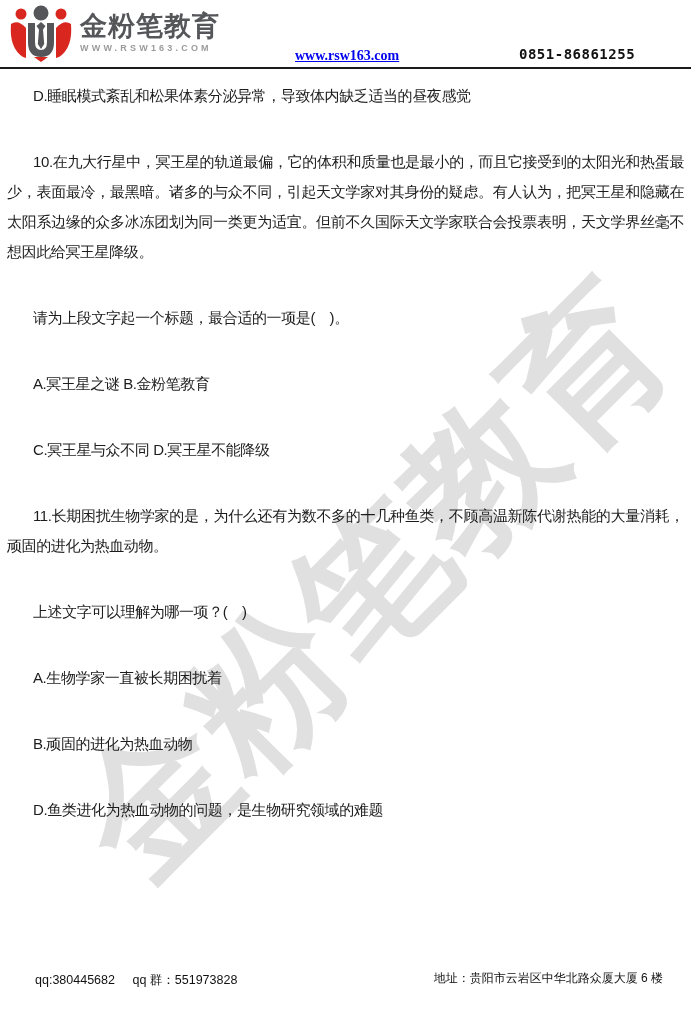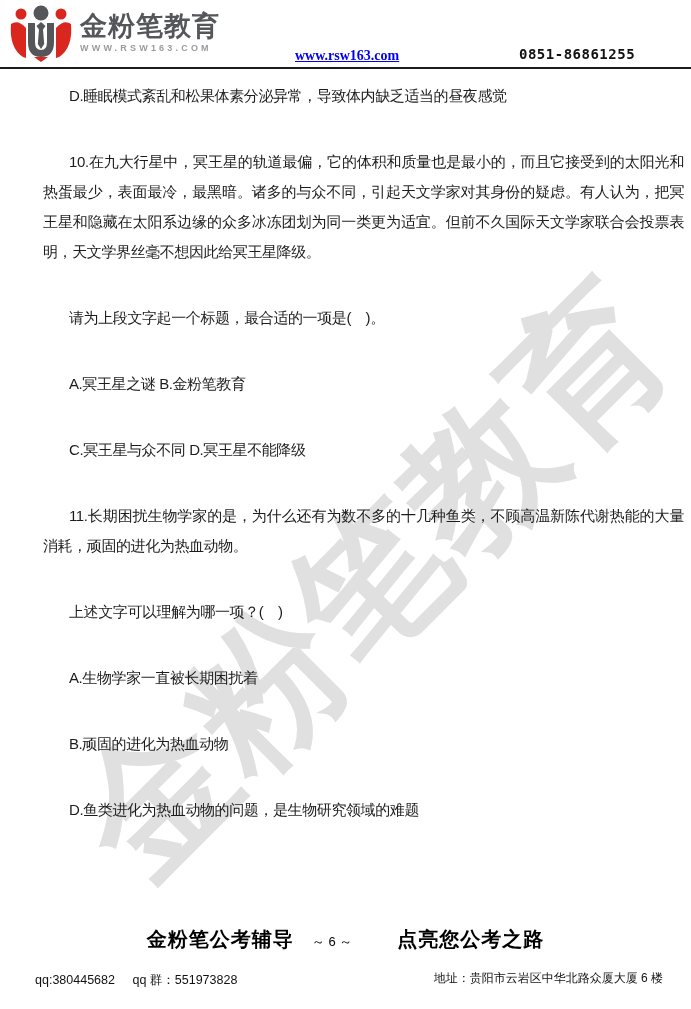--- a/index.html
+++ b/index.html
@@ -60,21 +60,20 @@
     position:absolute; left:7px; top:81px; width:677px; z-index:1;
   }
   .para {
     font-size:15px;
     letter-spacing:-0.4px;
     line-height:30px;
     margin-bottom:36px;
     text-indent:26px;
     color:#1c1c1c;
     text-align:justify;
-    margin-left:36px;
   }
   
   .footer-line {
     position:absolute; left:0; top:926px; width:691px; z-index:2;
     display:flex; justify-content:center; align-items:baseline;
   }
   .footer-tagline { font-size:20px; font-weight:bold; color:#000; letter-spacing:1px; }
   .page-number { font-size:13px; color:#000; margin:0 45px 0 18px; }
   .footer-contacts { position:absolute; left:0; top:970px; width:691px; height:24px; z-index:2; }
   .qq-row { position:absolute; left:35px; top:2px; font-size:12.5px; color:#111; }
@@ -124,25 +123,20 @@
       <p class="para">请为上段文字起一个标题，最合适的一项是(　)。</p>
       <p class="para">A.冥王星之谜 B.金粉笔教育</p>
       <p class="para">C.冥王星与众不同 D.冥王星不能降级</p>
       <p class="para">11.长期困扰生物学家的是，为什么还有为数不多的十几种鱼类，不顾高温新陈代谢热能的大量消耗，顽固的进化为热血动物。</p>
       <p class="para">上述文字可以理解为哪一项？(　)</p>
       <p class="para">A.生物学家一直被长期困扰着</p>
       <p class="para">B.顽固的进化为热血动物</p>
       <p class="para">D.鱼类进化为热血动物的问题，是生物研究领域的难题</p>
     </div>
 
-  <div class="footer-line">
-    <span class="footer-tagline">金粉笔公考辅导</span>
-    <span class="page-number">～ 6 ～</span>
-    <span class="footer-tagline">点亮您公考之路</span>
-  </div>
 
   <div class="footer-contacts">
     <div class="qq-row">
       <span>qq:380445682</span>
       <span>qq 群：551973828</span>
     </div>
     <div class="address">地址：贵阳市云岩区中华北路众厦大厦 6 楼</div>
   </div>
 
 </div>

